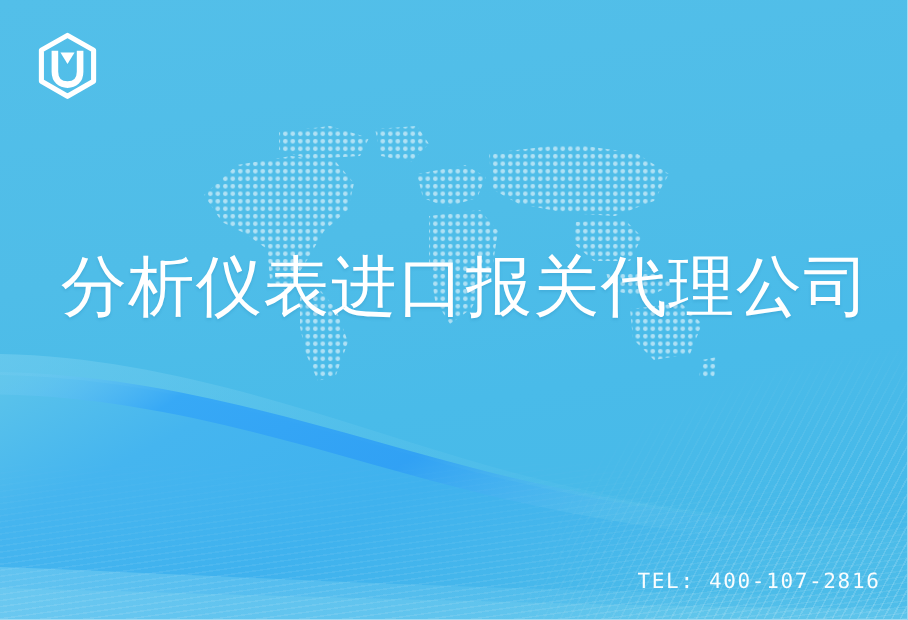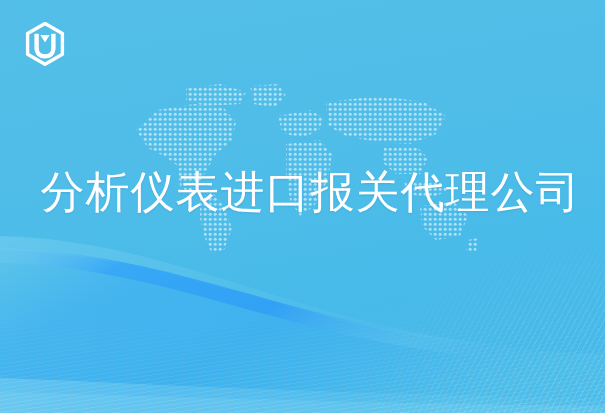--- a/index.html
+++ b/index.html
@@ -222,14 +222,15 @@
         <path d="M14.6,12.8 L14.6,26.8 C14.6,32.6 18.4,35.4 23,35.4 C27.6,35.4 31.4,32.6 31.4,26.8 L31.4,12.8" fill="none" stroke="#ffffff" stroke-width="4.4" stroke-linecap="butt"></path>
         <path d="M18.6,16.4 L23,23.6 L27.4,16.4 Z" fill="#4fbde8"></path>
         <path d="M18.3,14.0 L27.7,14.0 L23,21.6 Z" fill="#ffffff"></path>
       </svg>
     </div>
 
   </div>
 
   <div class="headline">分析仪表进口报关代理公司</div>
 
+  <div class="phone">TEL: 400-107-2816</div>
 
 </div>
 
 </body></html>

